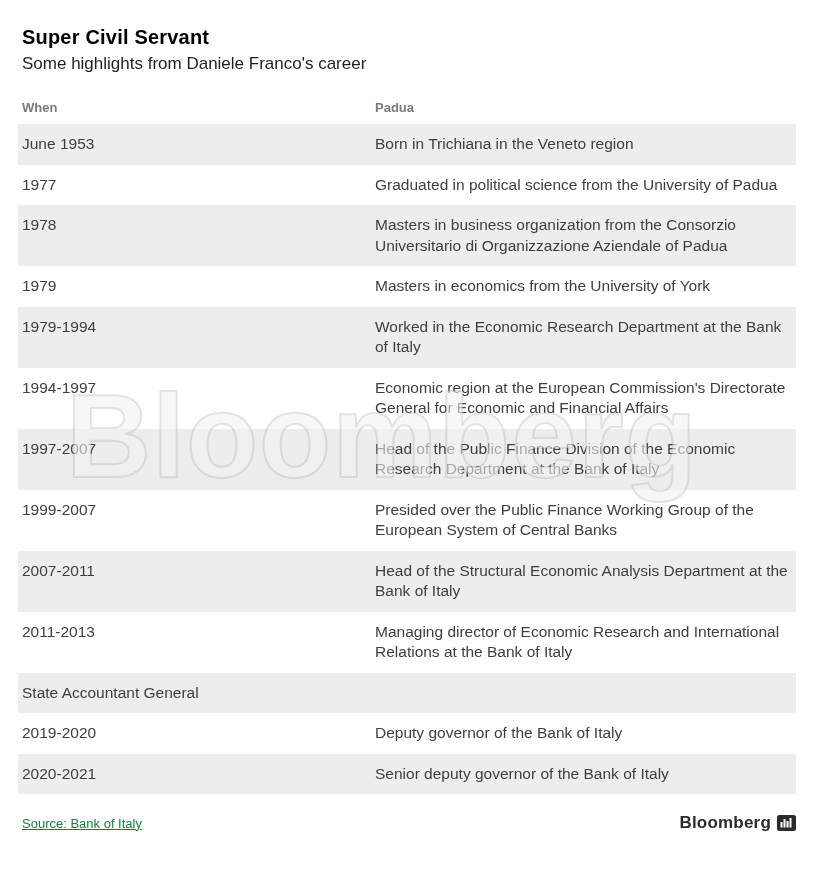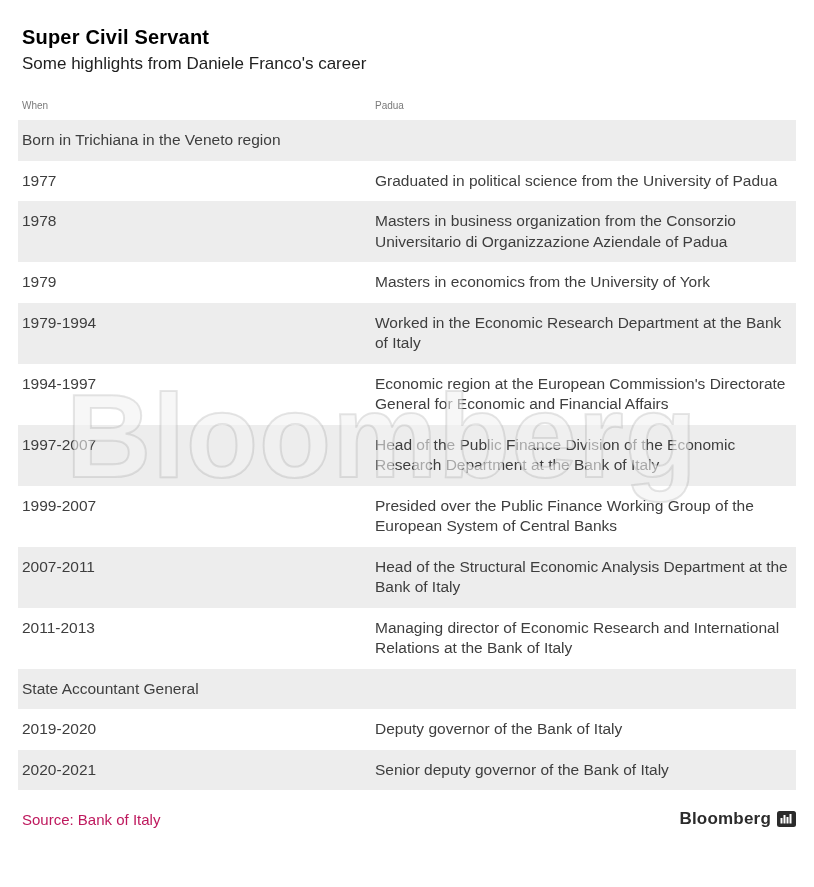--- a/index.html
+++ b/index.html
@@ -26,22 +26,22 @@
   .subtitle {
     margin: 5px 22px 0 22px;
     font-size: 17px;
     line-height: 20px;
     color: #1f1f1f;
   }
   .colhead {
     display: flex;
     margin: 26px 18px 9px 18px;
     padding: 0 0 0 4px;
-    font-size: 10px;
-    font-weight: normal;
+    font-size: 13px;
+    font-weight: bold;
     color: #7a7a7a;
   }
   .colhead .c-when { flex: 0 0 353px; }
   .colhead .c-what { flex: 1; }
   .rows { margin: 0 18px; }
   .row {
     display: flex;
     padding: 10px 0 10px 4px;
     font-size: 15.5px;
     line-height: 20.5px;
@@ -51,22 +51,23 @@
   .cell-when { flex: 0 0 353px; }
   .cell-what { flex: 1; padding-right: 6px; }
   .footer {
     margin: 19px 18px 0 18px;
     padding: 0 0 0 4px;
     display: flex;
     justify-content: space-between;
     align-items: center;
   }
   .source {
-    font-size: 15px;
-    color: #be185d;
+    font-size: 13px;
+    color: #15803d;
+    text-decoration: underline;
   }
   .brand {
     display: flex;
     align-items: center;
     gap: 6px;
     font-size: 17px;
     font-weight: bold;
     color: #2b2b2b;
     letter-spacing: 0.2px;
   }
@@ -95,20 +96,21 @@
   <div class="subtitle">Some highlights from Daniele Franco's career</div>
 
   <div class="colhead">
     <div class="c-when">When</div>
     <div class="c-what">Padua</div>
   </div>
 
   <div class="rows">
 
       <div class="row stripe">
+        <div class="cell-when">June 1953</div>
         <div class="cell-what">Born in Trichiana in the Veneto region</div>
       </div>
 
       <div class="row">
         <div class="cell-when">1977</div>
         <div class="cell-what">Graduated in political science from the University of Padua</div>
       </div>
 
       <div class="row stripe">
         <div class="cell-when">1978</div>

